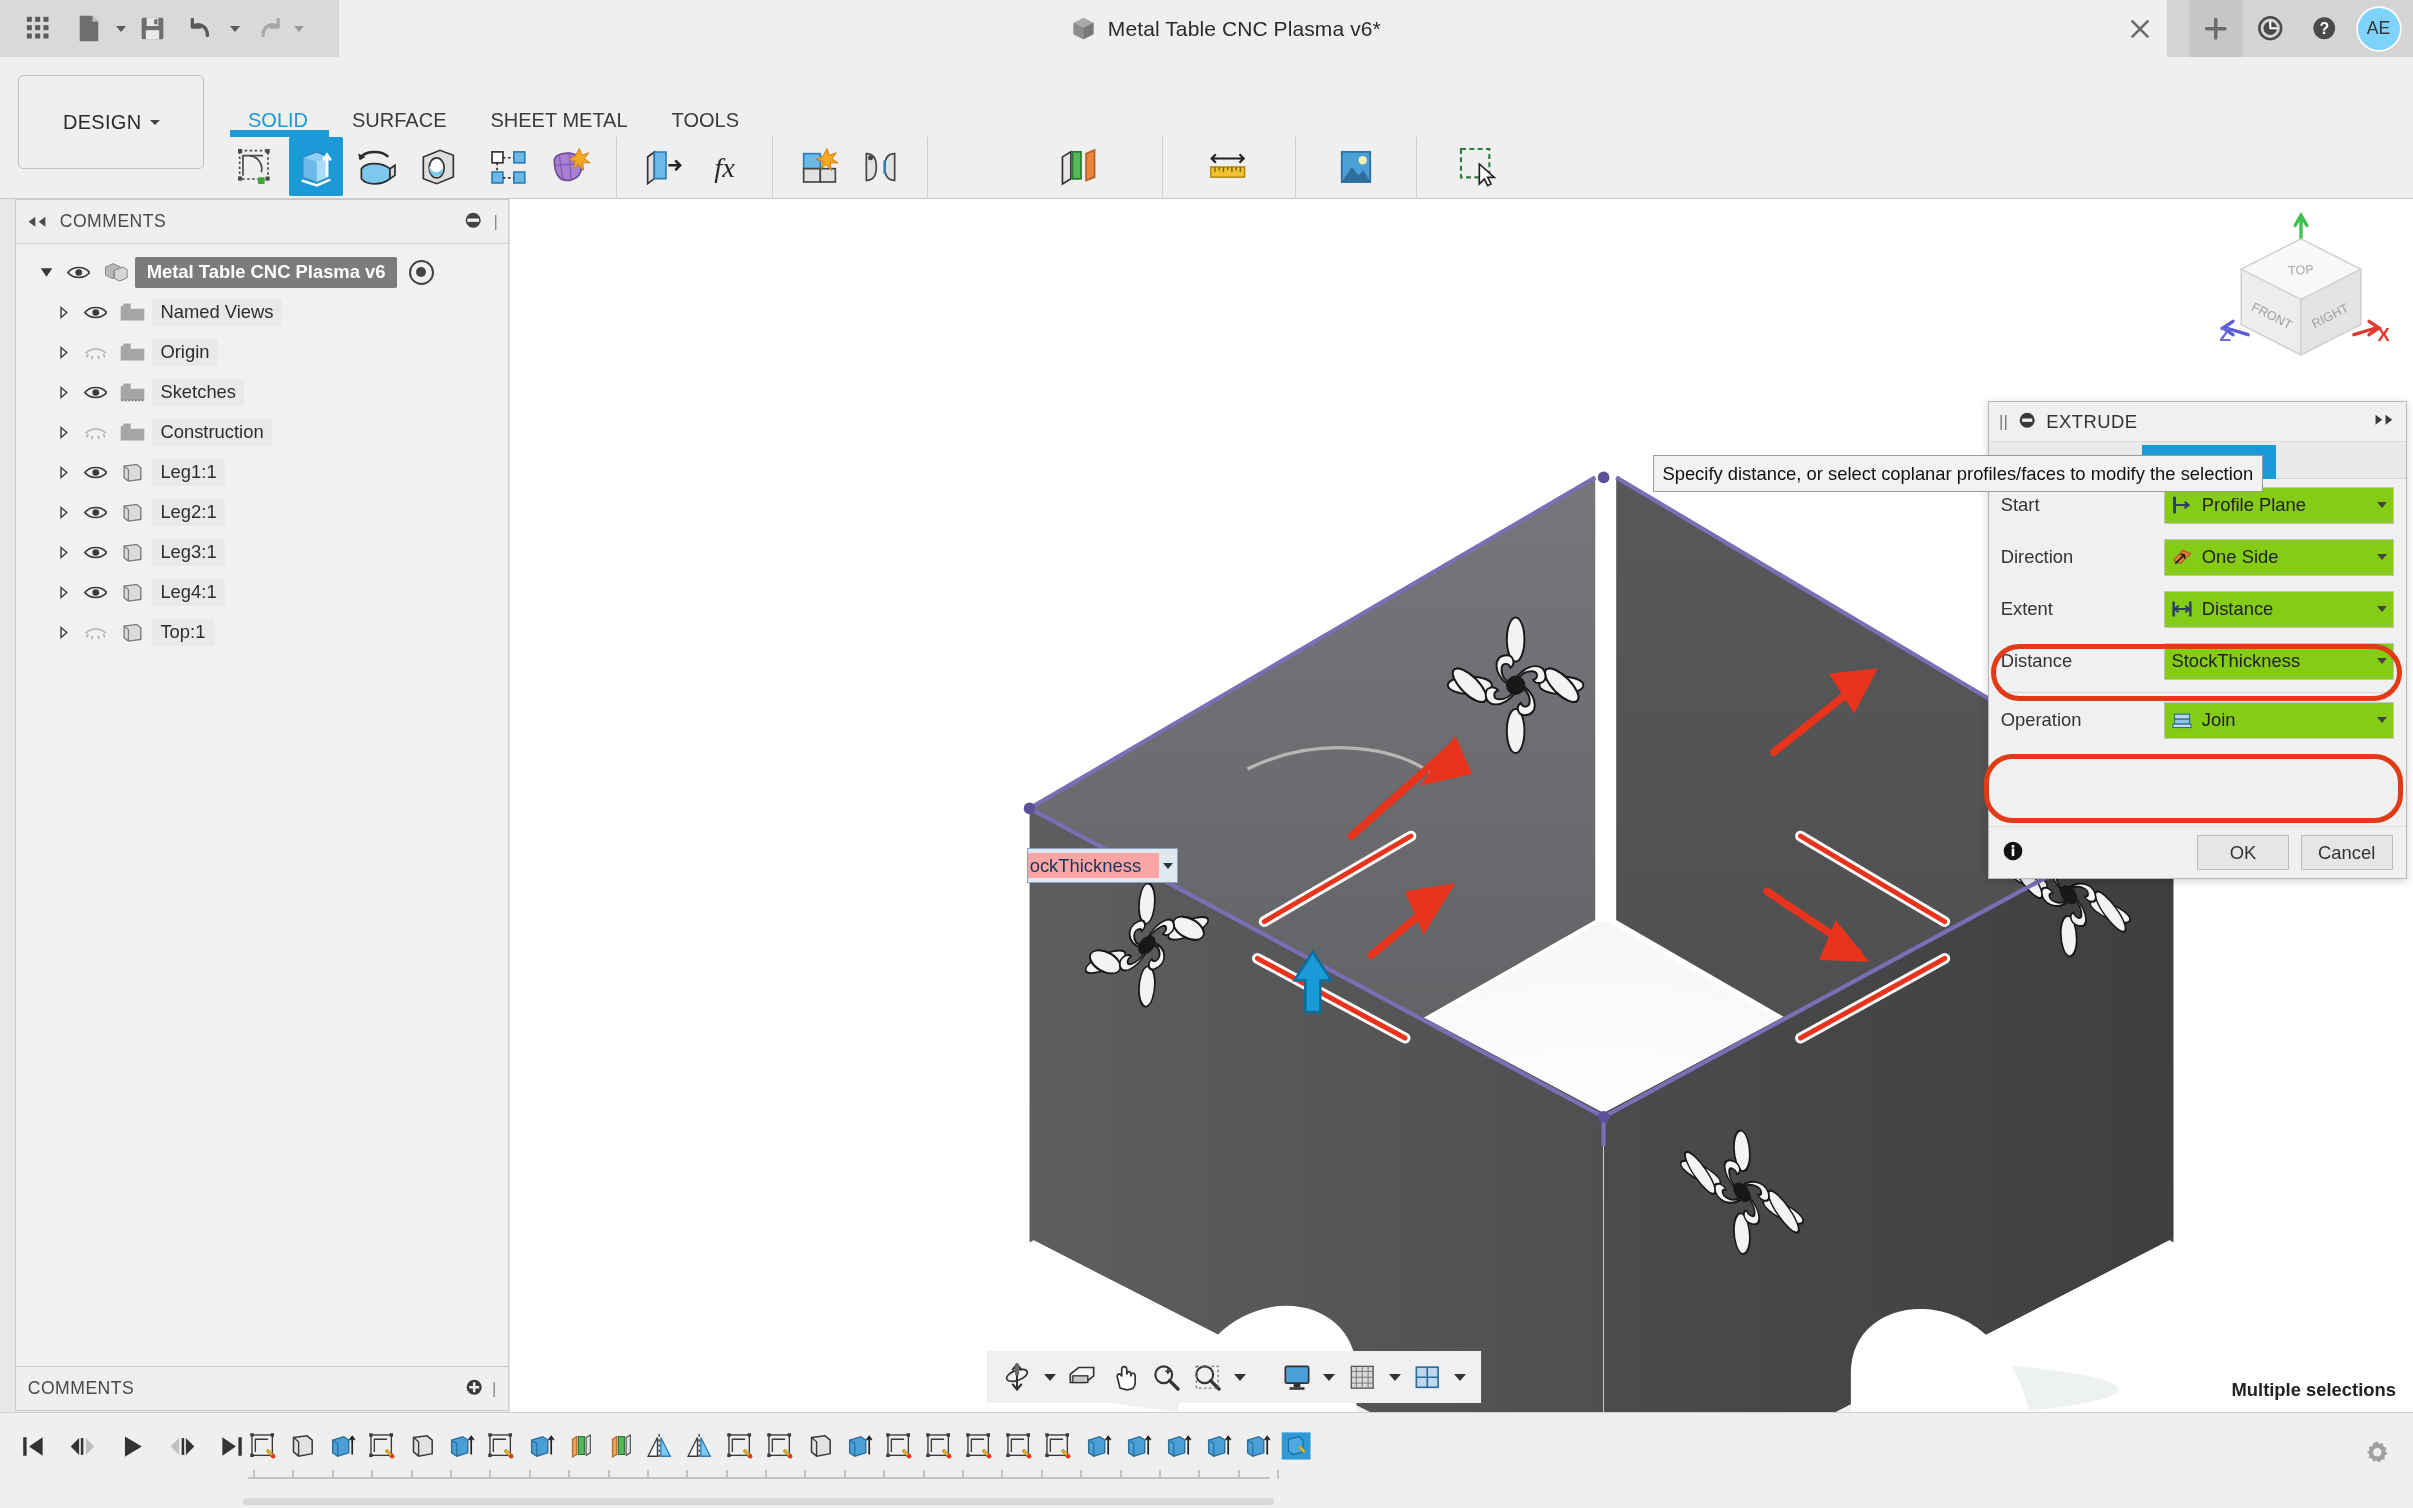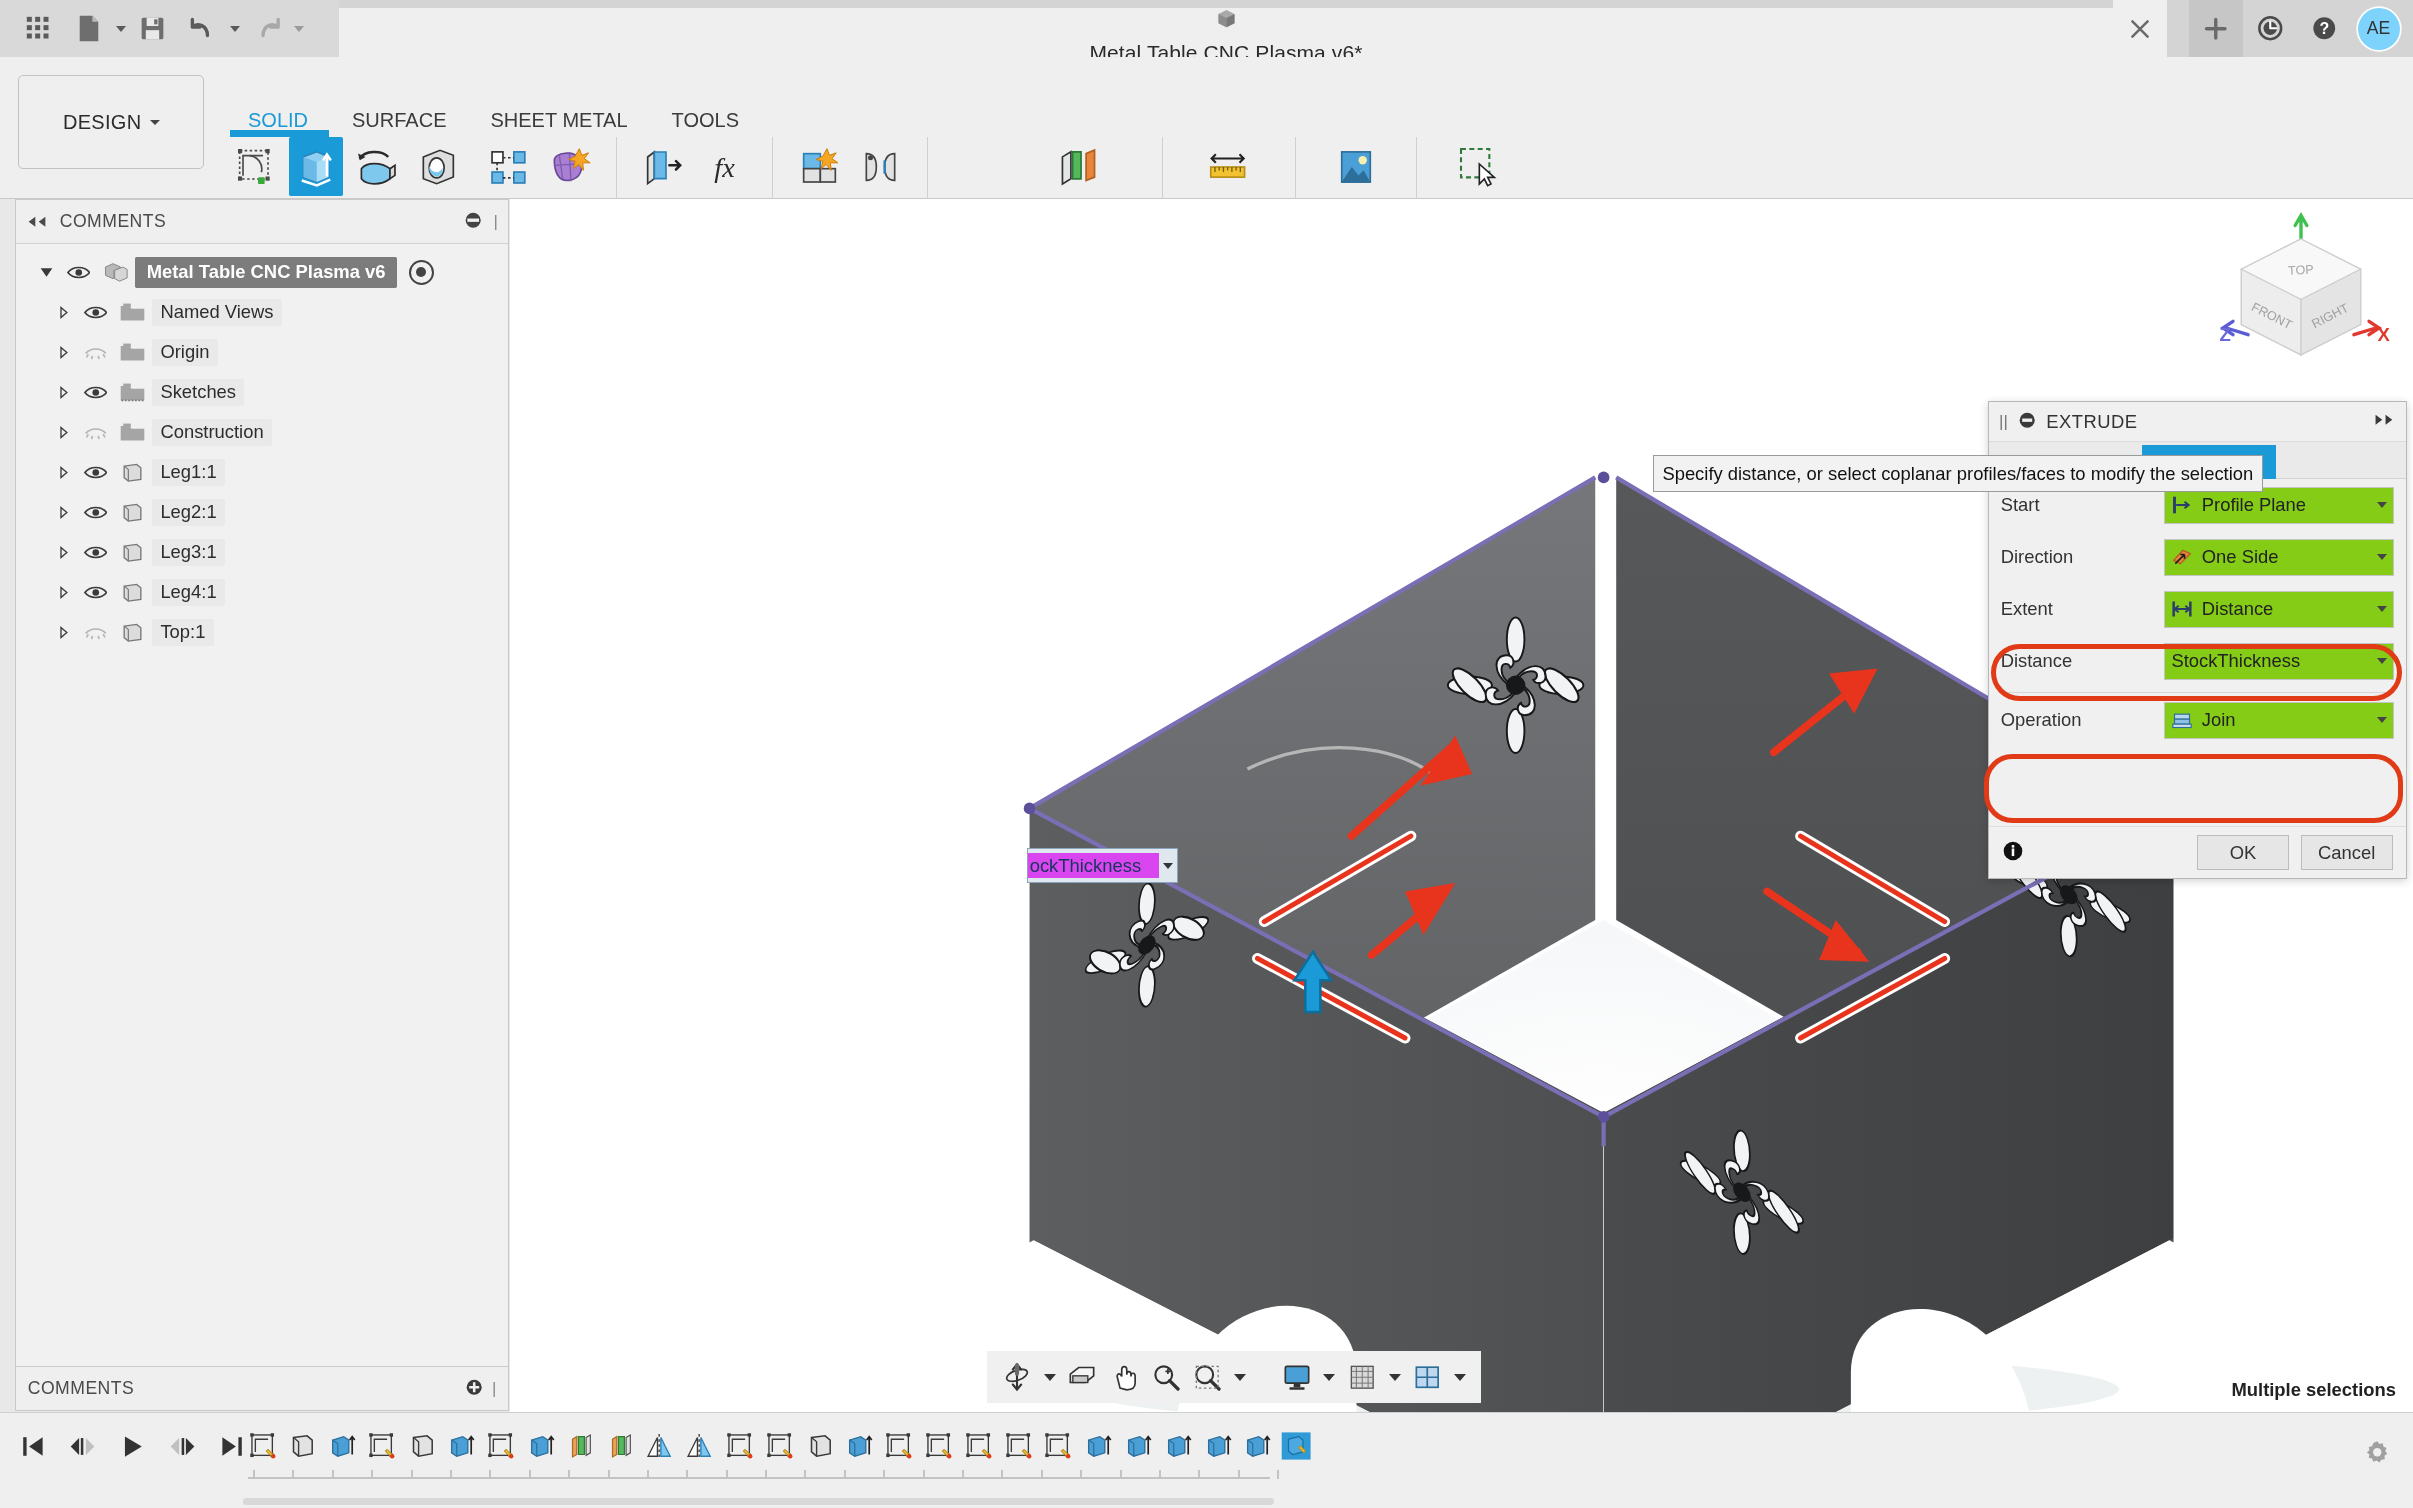--- a/index.html
+++ b/index.html
@@ -21,23 +21,23 @@
     padding-left: 15px;
   }
   .tb-btn {
     width: 47px; height: 47px; display: flex; align-items: center;
     justify-content: center; cursor: pointer; position: relative;
   }
   .tb-btn svg { display: block; }
   .caret-sm { width: 0; height: 0; border-left: 5.9px solid transparent;
     border-right: 5.9px solid transparent; border-top: 6.7px solid #5a5a5a; }
   #doctab {
-    position: absolute; left: 339px; top: 8px; width: 1774px; height: 57px;
+    position: absolute; left: 339px; top: 0; width: 1774px; height: 57px;
     background: #efefef; display: flex; align-items: center;
-    justify-content: center; gap: 11.7px; flex-direction: column;
+    justify-content: center; gap: 11.7px;
   }
   #doctab .title-txt { font-size: 21px; color: #2a2a2a; letter-spacing: 0.1px; }
   #tabclose {
     position: absolute; left: 2113px; top: 0; width: 54px; height: 57px;
     display: flex; align-items: center; justify-content: center;
     cursor: pointer; background: #efefef;
   }
   #tb-right {
     position: absolute; right: 0; top: 0; height: 57px; display: flex;
     align-items: center; gap: 0px; padding-right: 13.4px;
@@ -215,21 +215,21 @@
     align-items: center; padding: 0 8.4px; font-size: 18.4px; color: #111;
     z-index: 40; white-space: nowrap;
   }
   
   #dimbox {
     position: absolute; left: 1027px; top: 848px; width: 151px; height: 35px;
     background: #dfe7ef; border: 0.8px solid #8ba3bd; display: flex;
     align-items: center; z-index: 15; overflow: hidden;
   }
   #dimbox .dval { flex: 1; font-size: 18.4px; color: #17365d;
-    background: #d946ef; padding: 1.7px 1.7px 1.7px 1.7px; white-space: nowrap; }
+    background: #fca5a5; padding: 1.7px 1.7px 1.7px 1.7px; white-space: nowrap; }
   #dimbox .dcar { width: 18.4px; display: flex; align-items: center;
     justify-content: center; }
   #viewcube { position: absolute; right: 6.7px; top: 3.4px; width: 210px;
     height: 168px; z-index: 10; }
 </style>
 </head>
 <body>
 
 <div id="titlebar">
   <div id="tb-left">

